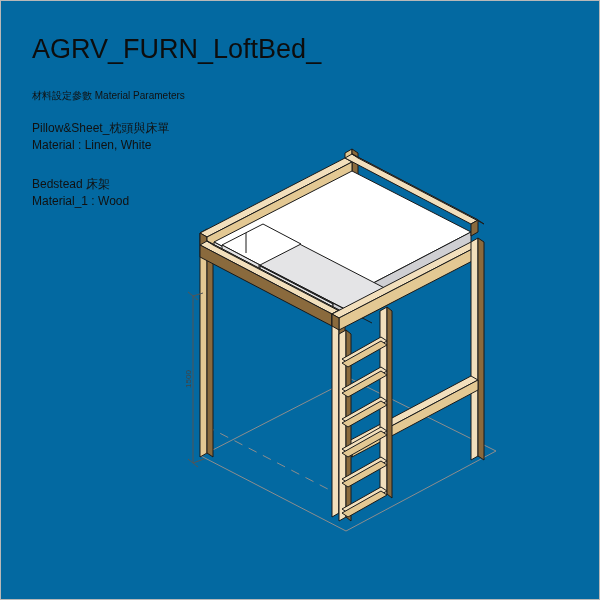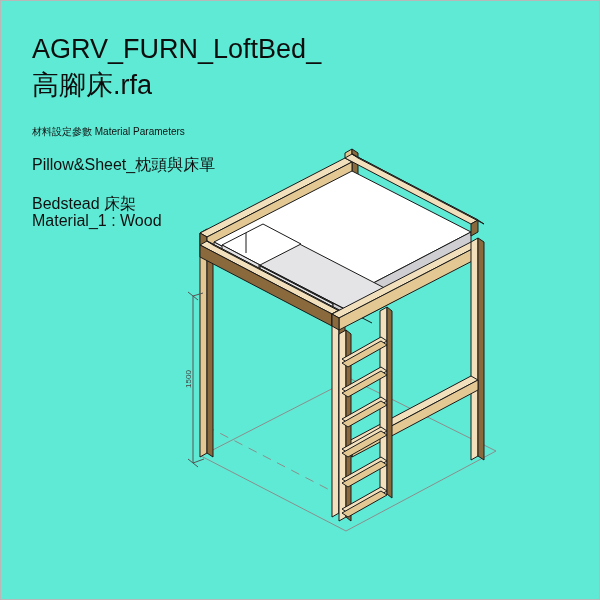--- a/index.html
+++ b/index.html
@@ -4,21 +4,21 @@
 <style>
   html, body {
     margin: 0;
     padding: 0;
     background: #ffffff;
   }
   #page {
     position: relative;
     width: 600px;
     height: 600px;
-    background: #5eead4;
+    background: #0369a1;
     box-sizing: border-box;
     border: 1px solid #b8b8b8;
     overflow: hidden;
     font-family: "Liberation Sans", "DejaVu Sans", sans-serif;
     color: #111111;
   }
 
   
   #text-block {
     position: absolute;
@@ -40,21 +40,21 @@
     margin-top: 20px;
     color: #111111;
   }
   .param-group {
     margin-top: 16px;
   }
   .param-group.second {
     margin-top: 22px;
   }
   .param-line {
-    font-size: 16px;
+    font-size: 12px;
     line-height: 17px;
     color: #111111;
   }
 
   
   #drawing {
     position: absolute;
     left: 0;
     top: 0;
     width: 600px;
@@ -63,26 +63,26 @@
   }
   #drawing svg { display: block; }
 </style>
 </head>
 <body>
 
 <div id="page">
 
   <div id="text-block">
     <div class="title-line">AGRV_FURN_LoftBed_</div>
-    <div class="title-line">高腳床.rfa</div>
 
     <div class="section-head">材料設定參數 Material Parameters</div>
 
     <div class="param-group">
       <div class="param-line">Pillow&amp;Sheet_枕頭與床單</div>
+      <div class="param-line">Material : Linen, White</div>
     </div>
 
     <div class="param-group second">
       <div class="param-line">Bedstead 床架</div>
       <div class="param-line">Material_1 : Wood</div>
     </div>
   </div>
 
   <div id="drawing">
     <svg width="600" height="600" viewBox="0 0 600 600" xmlns="http://www.w3.org/2000/svg">

